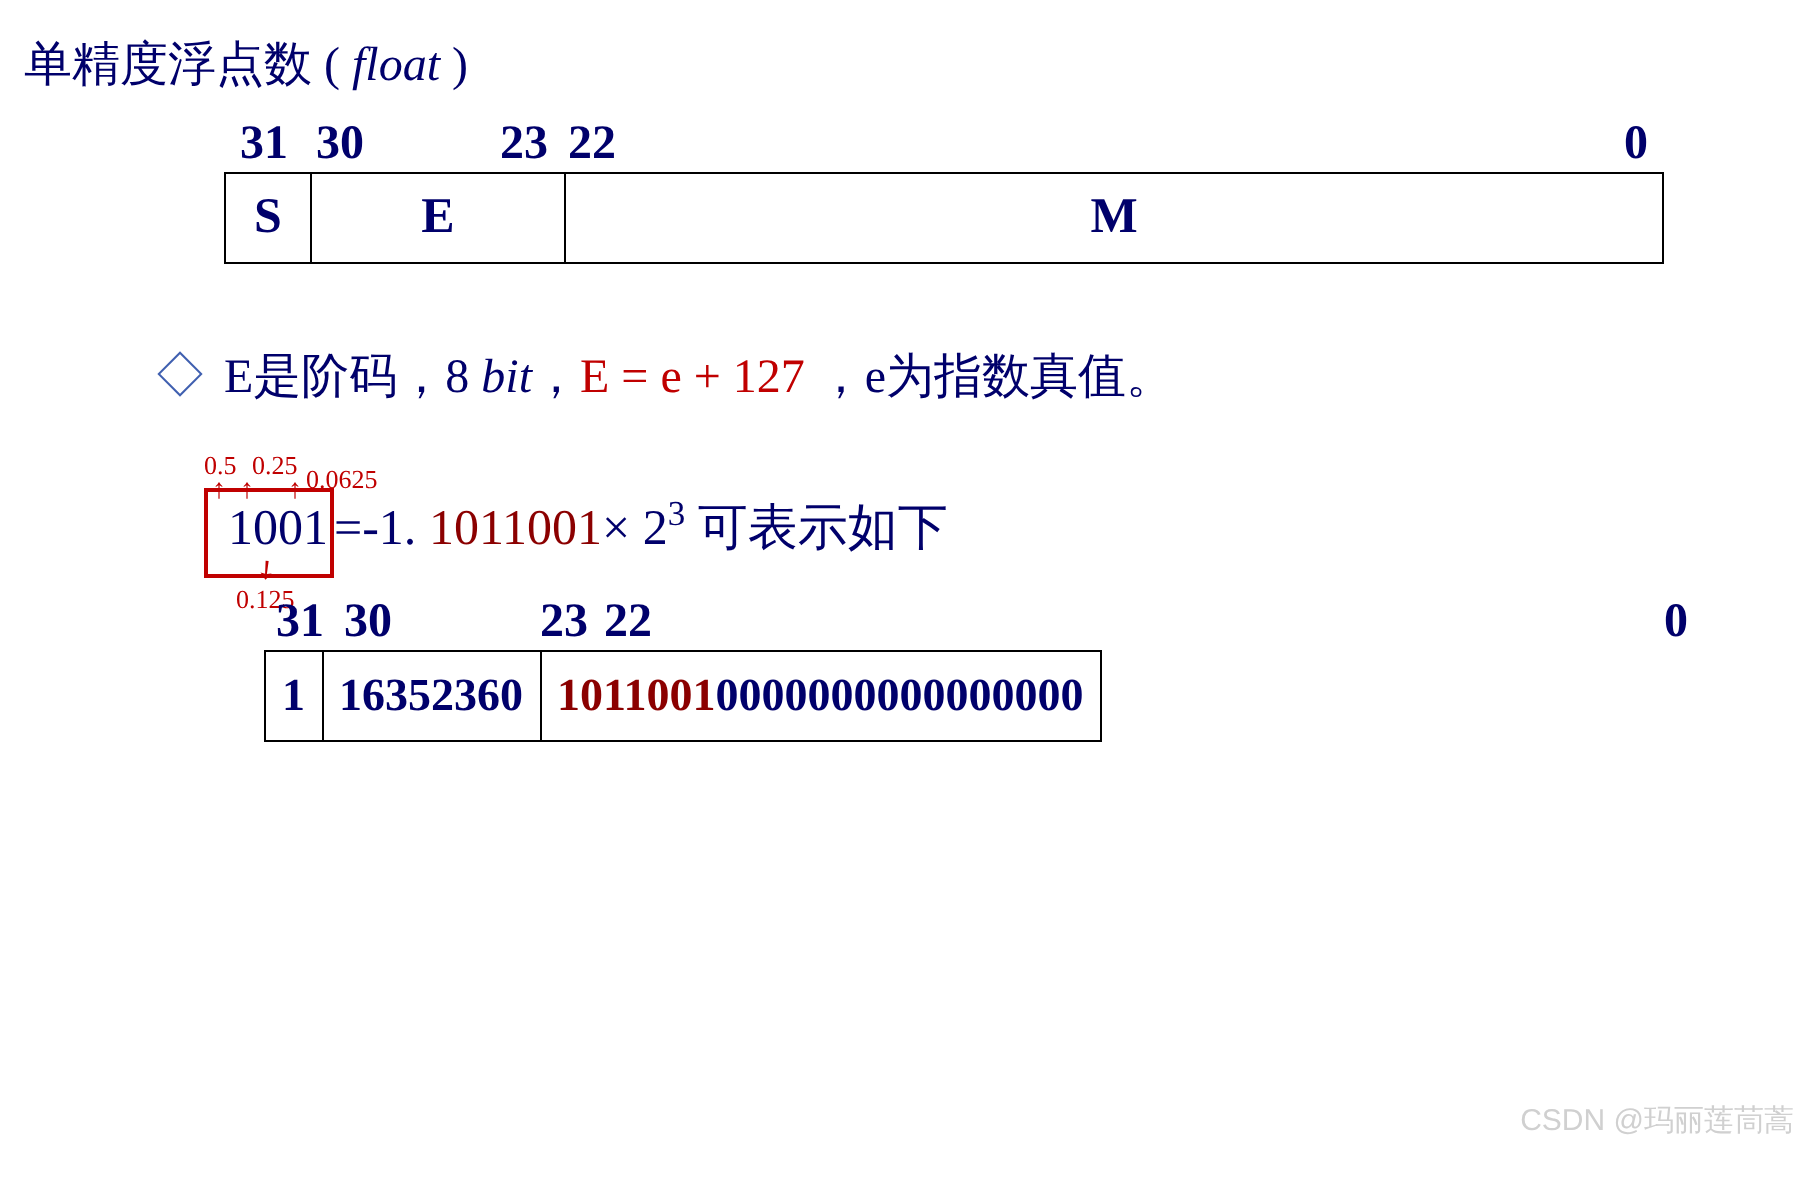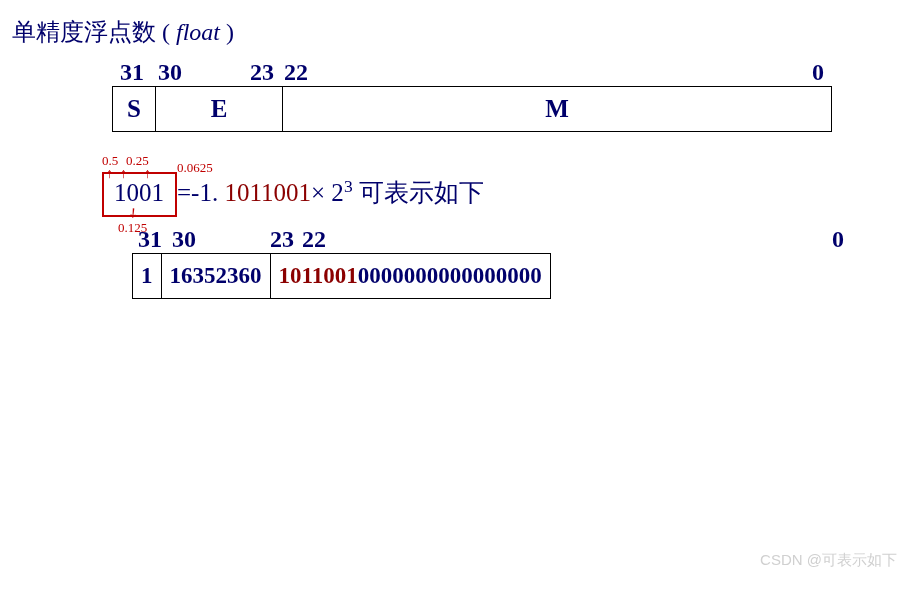--- a/index.html
+++ b/index.html
@@ -37,21 +37,21 @@
     vertical-align: 1px;
   }
   .red { color: #C00000; }
   .darkred { color: #8B0000; text-align: right; }
   .sup { vertical-align: super; font-size: 0.7em; }
 
   .example-wrap { position: relative; margin-left: 90px; margin-top: 40px; font-size: 25px; }
   .red-box {
     display: inline-block;
     border: 2px solid #C00000;
-    padding: 6px 11px 10px 10px;
+    padding: 6px 1px 10px 10px;
     position: relative;
     line-height: 1;
   }
   .anno { position: absolute; color: #C00000; font-size: 13px; }
   .arrow-up { color: #C00000; font-size: 14px; }
 
   .example-table-block { margin-left: 120px; margin-top: 8px; }
   .example-table { border-collapse: collapse; }
   .example-table td {
     border: 1.5px solid #000;
@@ -89,27 +89,30 @@
         <tr>
       <td style="width:40px">S</td>
       <td style="width:124px">E</td>
       <td>M</td>
     </tr>
   </tbody>
     </table>
 </div>
 
 <div class="bullets">
+  <div class="line">
+    <span class="diamond"></span><span>E是阶码，8 </span><span class="italic">bit</span><span>，</span><span class="red">E  =  e  +  127 </span><span>，e为指数真值。</span>
+  </div>
 </div>
 
 <div class="example-wrap">
   <span class="red-box">
     <span class="anno" style="top:-20px; left:-2px;">0.5</span>
     <span class="anno" style="top:-20px; left:22px;">0.25</span>
-    <span class="anno" style="top:-13px; left:49px;margin-left:24px;">0.0625</span>
+    <span class="anno" style="top:-13px; left:49px;">0.0625</span>
     <span class="anno arrow-up" style="top:-7px; left:2px;">↑</span>
     <span class="anno arrow-up" style="top:-7px; left:16px;">↑</span>
     <span class="anno arrow-up" style="top:-7px; left:40px;">↑</span>
     <span>1001</span>
     <span class="anno" style="bottom:-19px; left:14px;">0.125</span>
     <span class="anno" style="bottom:-5px; left:24px; transform:rotate(140deg);">➚</span>
   </span><span>=-1. </span><span class="darkred">1011001</span><span>× 2</span><span class="sup">3</span><span> 可表示如下</span>
 </div>
 
 <div class="example-table-block">
@@ -126,13 +129,13 @@
       <td style="text-align:center;">1</td>
       <td>16352360</td>
       <td>
         <span class="darkred">1011001</span><span>0000000000000000</span>
       </td>
     </tr>
   </tbody>
     </table>
 </div>
 
-<div class="watermark">CSDN @可表示如下</div>
+<div class="watermark">CSDN @玛丽莲茼蒿</div>
 
 </body></html>

